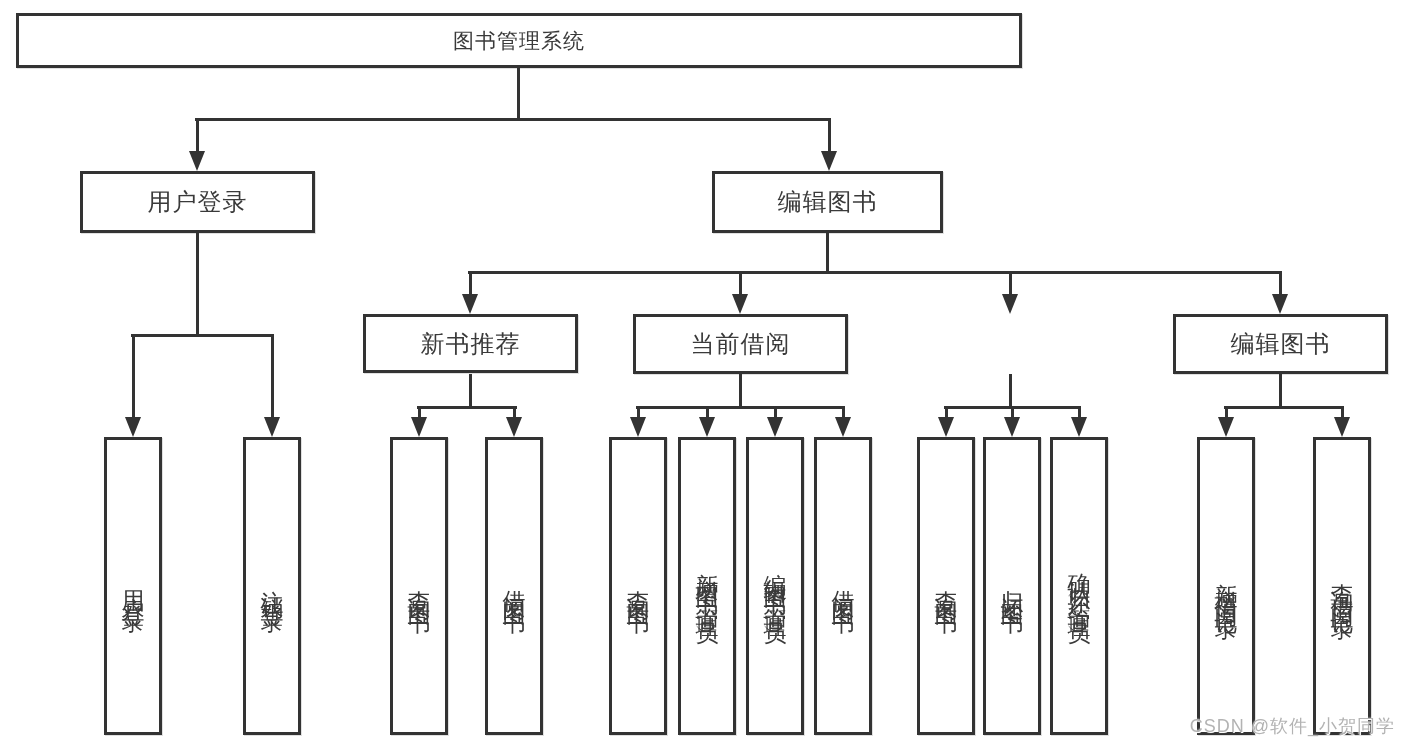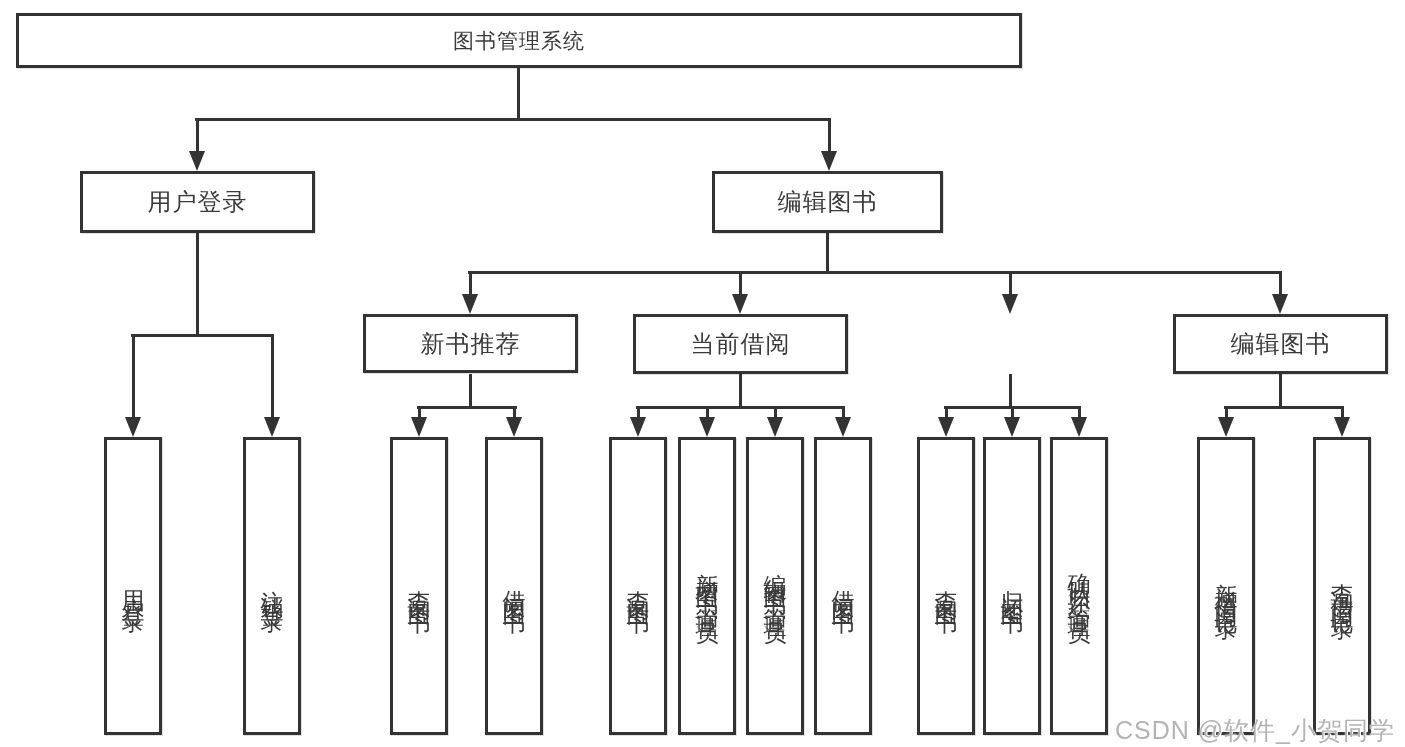--- a/index.html
+++ b/index.html
@@ -40,21 +40,21 @@
   .hline{position:absolute;height:3px;background:var(--line);}
   .arrow{
     position:absolute;width:0;height:0;
     border-left:8px solid transparent;
     border-right:8px solid transparent;
     border-top:20px solid var(--line);
   }
   .watermark{
     position:absolute;
     top:714px;right:10px;
-    font-size:25px;
+    font-size:18px;
     color:var(--wm);
     text-shadow:0 0 2px #ffffff,1px 1px 0 #ffffff;
     letter-spacing:1px;
     white-space:nowrap;
   }
 </style>
 </head>
 <body>
 
 <div class="canvas">

